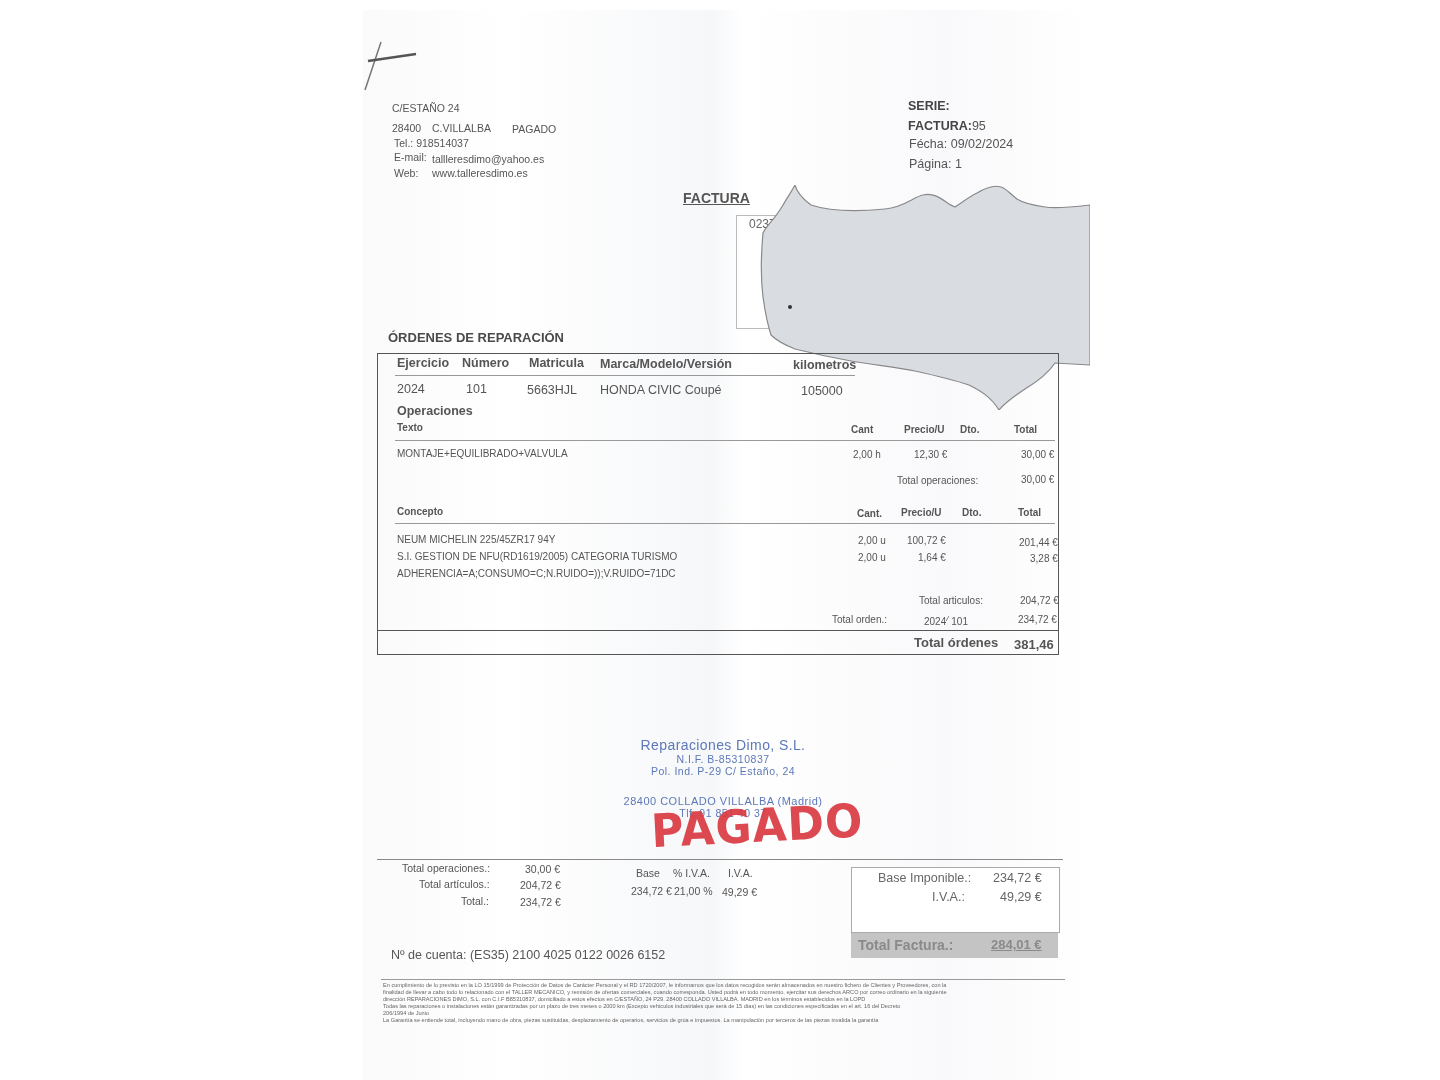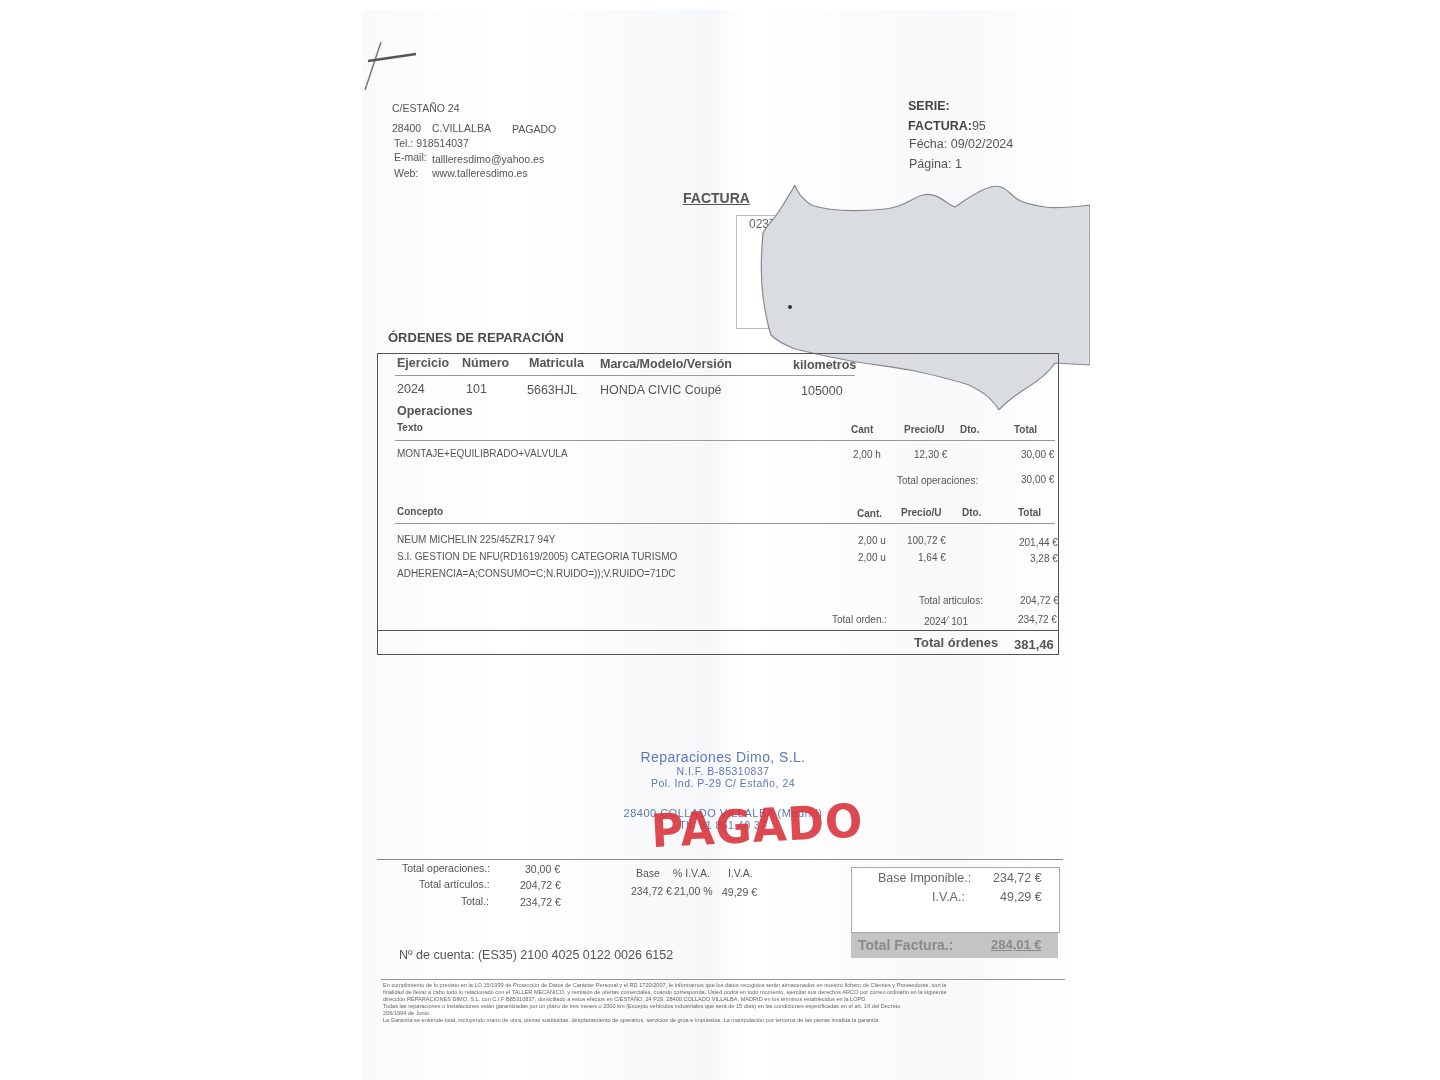--- a/index.html
+++ b/index.html
@@ -24,21 +24,21 @@
   .section-title { left: 25px; top: 320px; font-size: 13px; font-weight: bold; color: #4a4a4a; }
   .orders-box { left: 14px; top: 343px; width: 682px; height: 302px; border: 1.5px solid #555; box-sizing: border-box; }
   .orders-divider { left: 14px; top: 620px; width: 682px; border-top: 1.5px solid #555; }
   .hline { border-top: 1px solid #999; }
   .th { font-size: 12.5px; font-weight: bold; color: #555; }
   .td { font-size: 12.5px; color: #555; }
   .small-th { font-size: 10px; font-weight: bold; color: #555; }
   .small-td { font-size: 10px; color: #555; }
   .sm-bold { font-size: 10px; font-weight: normal; color: #555; }
   .stamp { left: 260px; top: 727px; width: 200px; text-align: center; color: #5d78b8; }
-  .stamp .s1 { font-size: 14px; letter-spacing: 0.4px; margin-top: 12px; }
+  .stamp .s1 { font-size: 14px; letter-spacing: 0.4px; }
   .stamp .s2 { font-size: 10.5px; letter-spacing: 0.5px; }
   .paid { left: 288px; top: 790px; font-size: 44px; font-weight: bold; color: #d9363e; font-family: "DejaVu Sans", sans-serif; transform: rotate(-3deg) scaleY(1.05); letter-spacing: 1px; opacity: 0.9; }
   .foot-line { left: 14px; top: 849px; width: 686px; border-top: 1.5px solid #888; }
   .totals-box { left: 488px; top: 857px; width: 207px; height: 64px; border: 1px solid #aaa; background: #fff; }
   .total-bar { left: 488px; top: 923px; width: 207px; height: 25px; background: #c4c4c4; }
   .legal { left: 20px; top: 972px; width: 660px; font-size: 5.6px; line-height: 7px; color: #666; white-space: normal; }
   .legal-line { left: 18px; top: 969px; width: 684px; border-top: 1px solid #999; }
 </style>
 </head>
 <body>
@@ -181,21 +181,21 @@
   <div class="abs totals-box"></div>
   <div class="abs" style="left:515px;top:861px;font-size:12.5px;color:#666;">Base Imponible.:</div>
   <div class="abs" style="left:630px;top:861px;font-size:12.5px;color:#666;">234,72 €</div>
   <div class="abs" style="left:569px;top:880px;font-size:12.5px;color:#666;">I.V.A.:</div>
   <div class="abs" style="left:637px;top:880px;font-size:12.5px;color:#666;">49,29 €</div>
 
   <div class="abs total-bar"></div>
   <div class="abs" style="left:495px;top:927px;font-size:14px;font-weight:bold;color:#8a8a8a;">Total Factura.:</div>
   <div class="abs" style="left:628px;top:927px;font-size:13px;font-weight:bold;color:#8a8a8a;text-decoration:underline;">284,01 €</div>
 
-  <div class="abs" style="left:36px;top:938px;font-size:12.5px;color:#555;">Nº de cuenta: (ES35) 2100 4025 0122 0026 6152</div>
+  <div class="abs" style="left:28px;top:938px;font-size:12.5px;color:#555;">Nº de cuenta: (ES35) 2100 4025 0122 0026 6152</div>
 
   <div class="abs legal-line"></div>
   <div class="abs legal">
     <div>En cumplimiento de lo previsto en la LO 15/1999 de Protección de Datos de Carácter Personal y el RD 1720/2007, le informamos que los datos recogidos serán almacenados en nuestro fichero de Clientes y Proveedores, con la</div>
     <div>finalidad de llevar a cabo todo lo relacionado con el TALLER MECANICO, y remisión de ofertas comerciales, cuando corresponda. Usted podrá en todo momento, ejercitar sus derechos ARCO por correo ordinario en la siguiente</div>
     <div>dirección REPARACIONES DIMO, S.L. con C.I.F B85310837, domiciliado a estos efectos en C/ESTAÑO, 24 P29. 28400 COLLADO VILLALBA. MADRID en los términos establecidos en la LOPD</div>
     <div>Todas las reparaciones o instalaciones están garantizadas por un plazo de tres meses o 2000 km (Excepto vehículos industriales que será de 15 días) en las condiciones especificadas en el art. 16 del Decreto</div>
     <div>206/1994 de Junio</div>
     <div>La Garantía se entiende total, incluyendo mano de obra, piezas sustituidas, desplazamiento de operarios, servicios de grúa e impuestos. La manipulación por terceros de las piezas invalida la garantía</div>
   </div>

